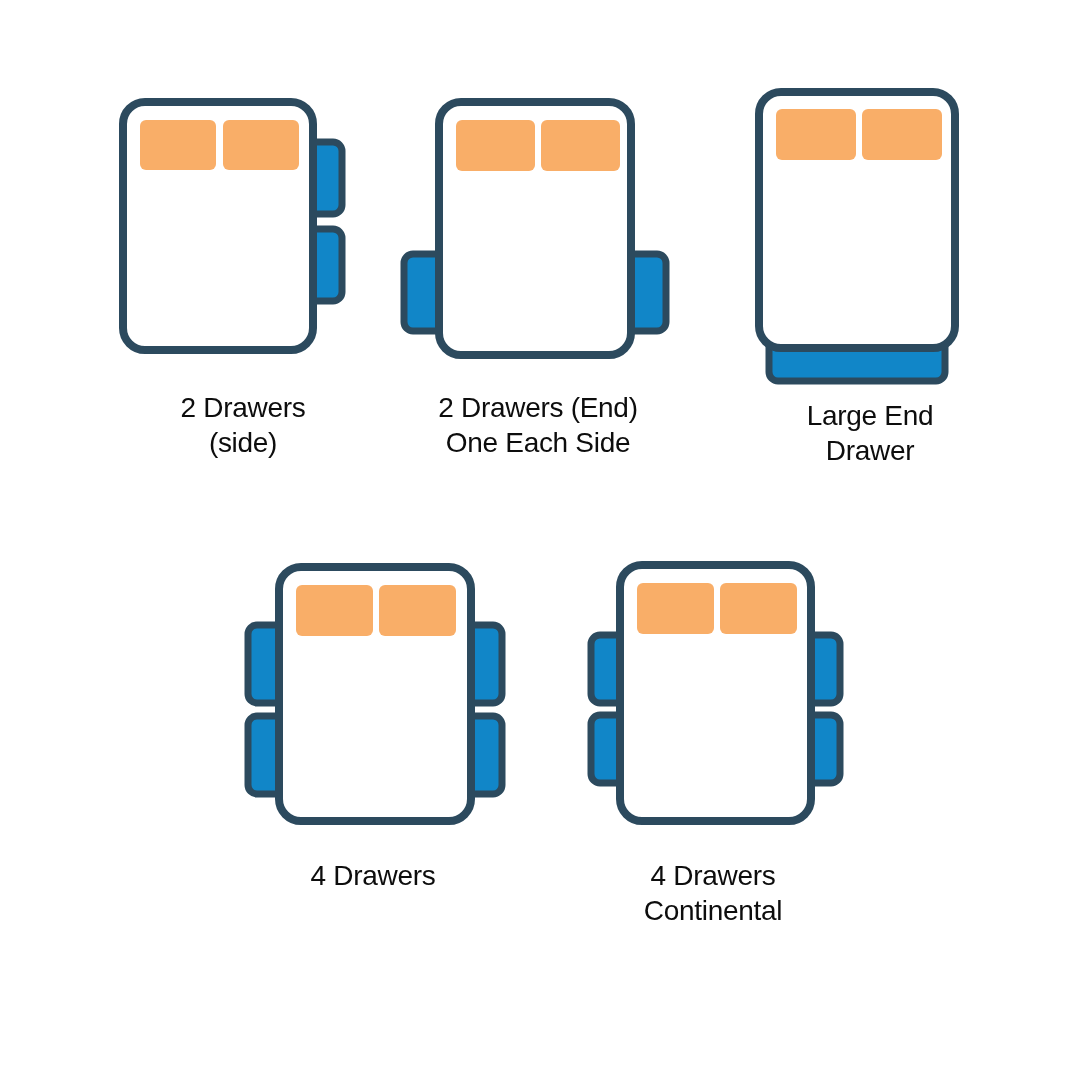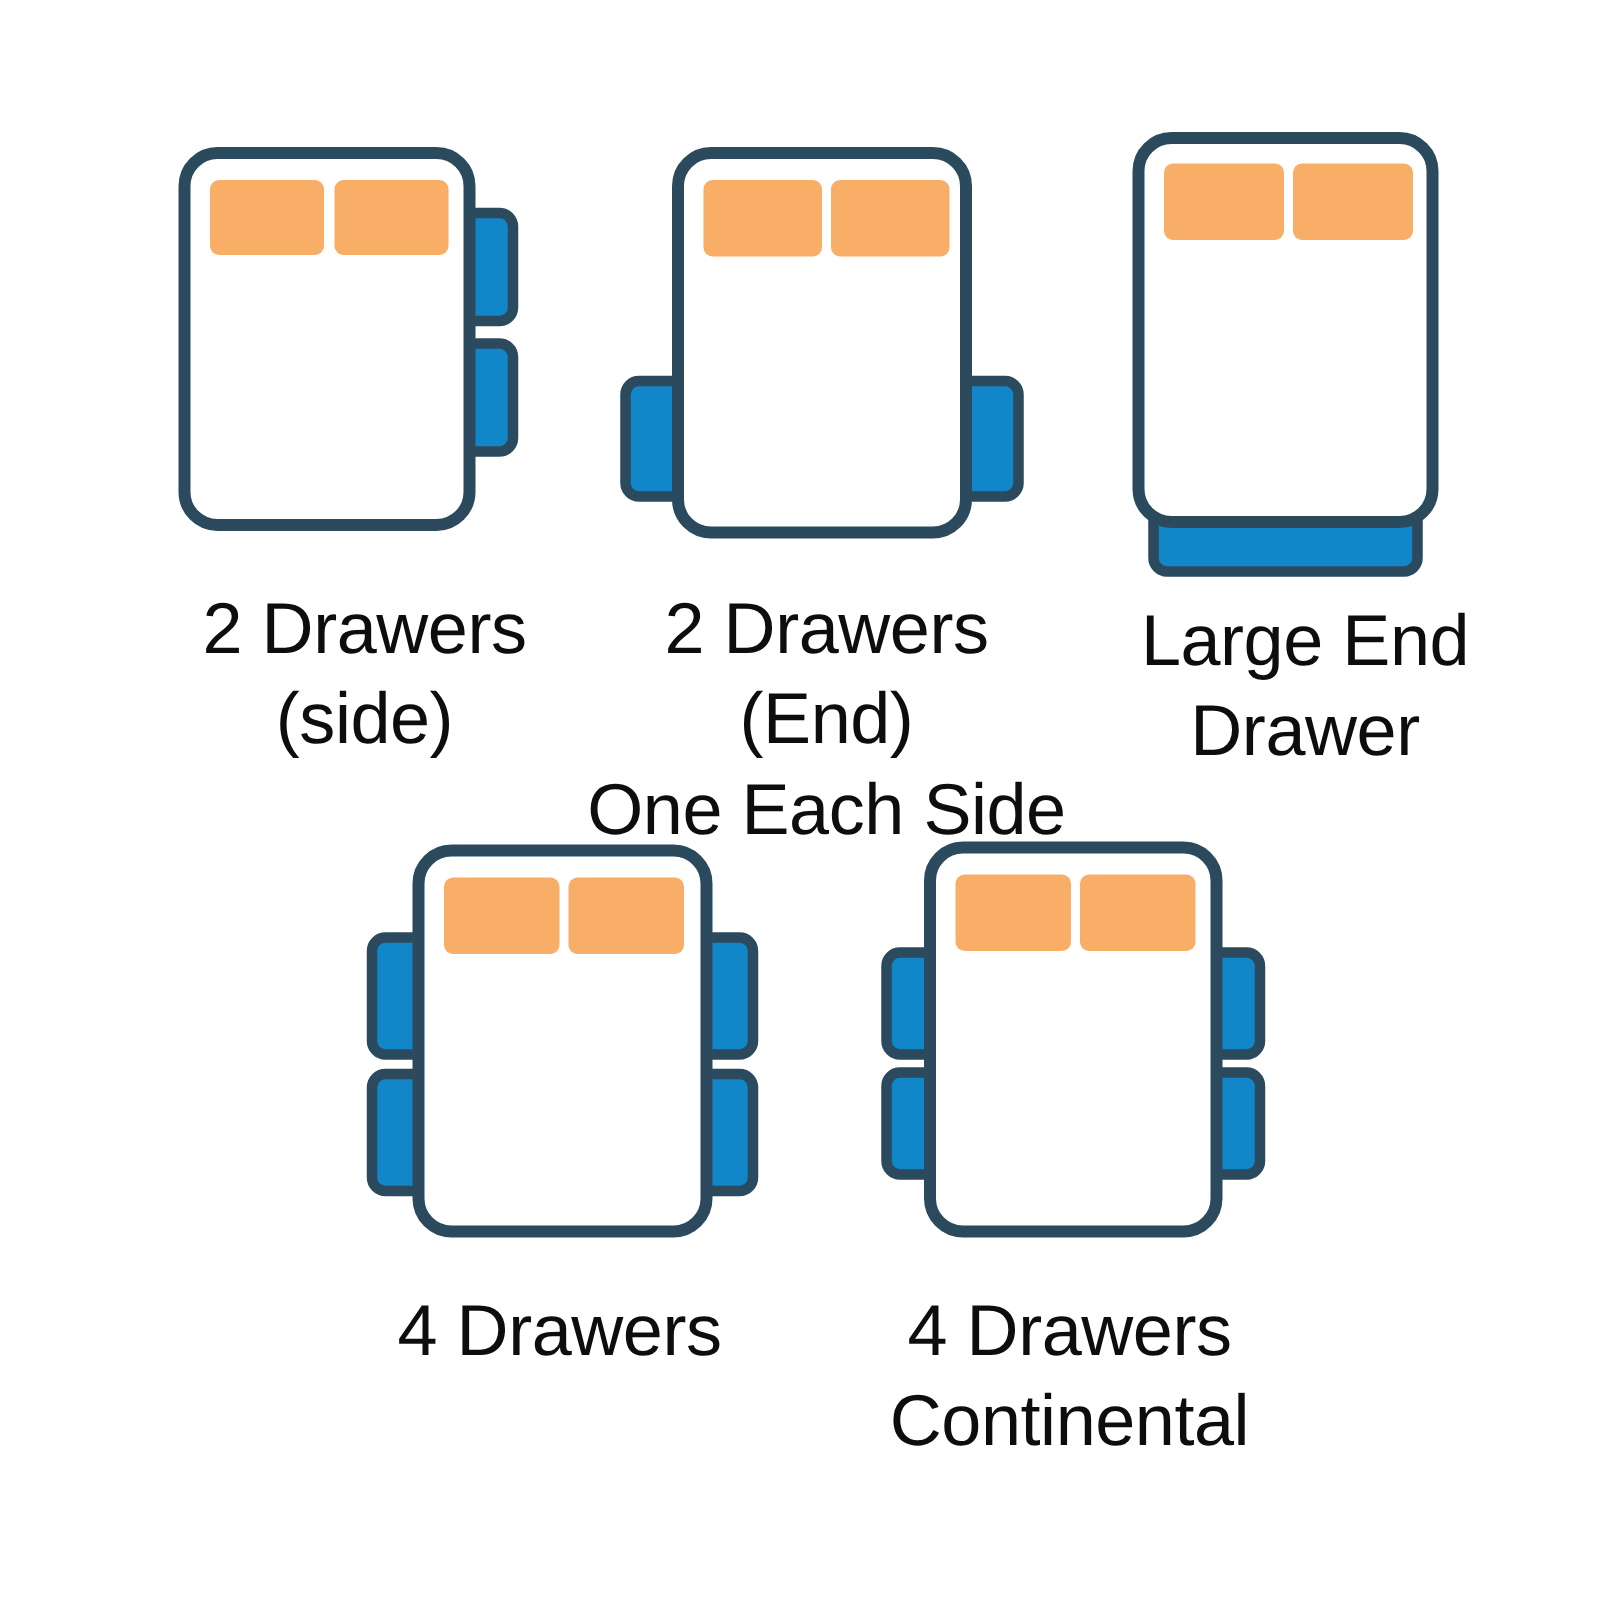--- a/index.html
+++ b/index.html
@@ -25,21 +25,21 @@
   }
   .bed-figure {
     position: absolute;
     left: 0;
     top: 0;
   }
   .bed-caption {
     position: absolute;
     text-align: center;
     color: #0d0d0d;
-    font-size: 48px;
+    font-size: 28px;
     line-height: 1.26;
     letter-spacing: -0.3px;
     font-weight: 400;
     white-space: pre-line;
     font-family: "Liberation Sans", sans-serif;
   }
   svg { display: block; overflow: visible; }
 </style>
 </head>
 <body>
@@ -56,21 +56,21 @@
 
       <rect x="18" y="12" width="190" height="248" rx="22" ry="22" fill="#FFFFFF" stroke="#2C4A5E" stroke-width="8"></rect>
 
       <rect x="35" y="30" width="76" height="50" rx="6" ry="6" fill="#F9AE68"></rect>
       <rect x="118" y="30" width="76" height="50" rx="6" ry="6" fill="#F9AE68"></rect>
     </svg>
     <div class="bed-caption" style="left:-12px; top:300px; width:300px;">2 Drawers
 (side)</div>
   </div>
 
-  <div class="bed-option" style="left:406px; top:90px; width:290px; height:410px;">
+  <div class="bed-option" style="left:393px; top:90px; width:290px; height:410px;">
     <svg class="bed-figure" width="290" height="300" viewBox="0 0 290 300">
       <g>
         <rect x="11" y="164" width="40" height="77" rx="9" ry="9" fill="#1186C8" stroke="#2C4A5E" stroke-width="7"></rect>
         <rect x="233" y="164" width="40" height="77" rx="9" ry="9" fill="#1186C8" stroke="#2C4A5E" stroke-width="7"></rect>
       </g>
       <rect x="46" y="12" width="192" height="253" rx="22" ry="22" fill="#FFFFFF" stroke="#2C4A5E" stroke-width="8"></rect>
       <rect x="63" y="30" width="79" height="51" rx="6" ry="6" fill="#F9AE68"></rect>
       <rect x="148" y="30" width="79" height="51" rx="6" ry="6" fill="#F9AE68"></rect>
     </svg>
     <div class="bed-caption" style="left:-25px; top:300px; width:340px;">2 Drawers (End)

